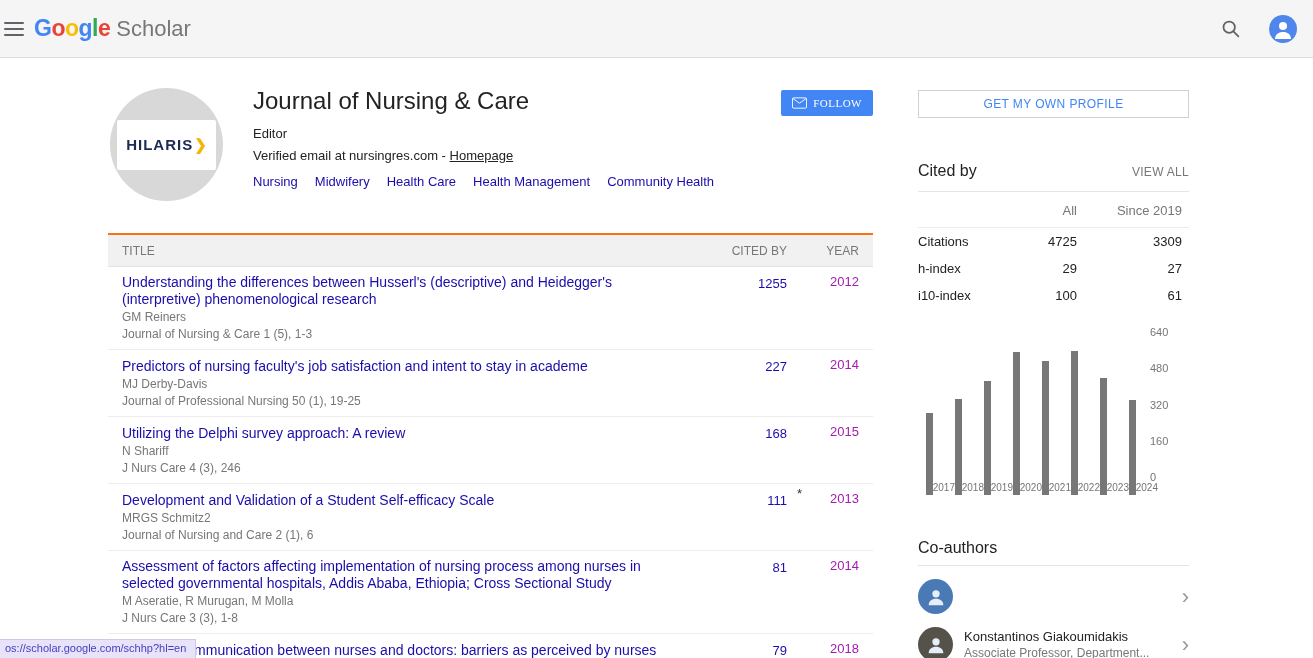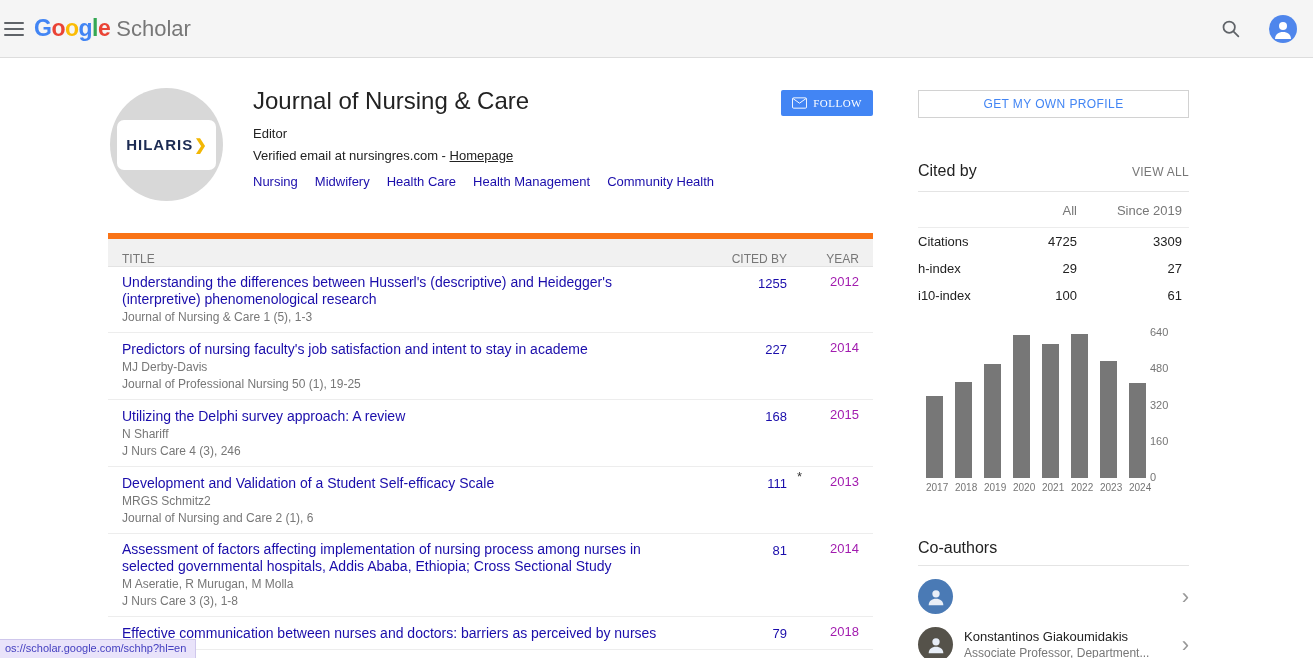--- a/index.html
+++ b/index.html
@@ -15,34 +15,34 @@
   .g-letter{font-size:23px;font-weight:700;letter-spacing:-.5px}
   .scholar{font-size:22px;color:#777;margin-left:6px;font-weight:400}
   .top-right{margin-left:auto;display:flex;align-items:center;gap:28px;margin-right:16px}
   .search-btn{cursor:pointer;display:flex}
   .avatar-btn{width:28px;height:28px;border-radius:50%;background:#4f86ec;display:flex;align-items:center;justify-content:center;cursor:pointer;overflow:hidden}
 
   
   .left-col{position:absolute;left:108px;top:80px;width:765px}
   .profile-section{position:relative;height:153px}
   .profile-photo{position:absolute;left:2px;top:8px;width:113px;height:113px;border-radius:50%;background:#d8d8d8;display:flex;align-items:center;justify-content:center;overflow:hidden}
-  .brand-box{background:#fff;border-radius:7px;padding:16px 9px;display:flex;align-items:center}
+  .brand-box{background:#fff;border-radius:2px;padding:16px 9px;display:flex;align-items:center}
   .brand-text{font-weight:700;color:#1c2b53;font-size:15px;letter-spacing:1px}
   .brand-chevron{color:#f2b705;font-weight:700;font-size:15px;margin-left:1px}
   .profile-info{padding-left:145px;padding-top:7px}
   .profile-name{font-size:24px;font-weight:400;color:#222;margin-bottom:11px}
   .profile-role{font-size:13px;margin-bottom:7px}
   .profile-verified{font-size:13px}
   .homepage-link{color:#222;text-decoration:underline}
   .interests{margin-top:9px}
   .interest{color:#1a0dab;font-size:13px;margin-right:17px}
   .follow-btn{position:absolute;top:10px;right:0;height:26px;background:#4285f4;color:#fff;border:none;border-radius:2px;font-size:11px;letter-spacing:.5px;display:flex;align-items:center;gap:6px;padding:0 11px;cursor:pointer;font-family:Liberation Serif, serif}
 
   
-  .articles-header{display:flex;align-items:flex-end;height:34px;background:#f1f1f1;border-top:6px solid #f97316;border-bottom:1px solid #e3e3e3;padding:0 14px;color:#777;font-size:12px}
+  .articles-header{display:flex;align-items:center;height:34px;background:#f1f1f1;border-top:2px solid #f97316;border-bottom:1px solid #e3e3e3;padding:0 14px;color:#777;font-size:12px}
   .col-title{flex:1}
   .col-cited{width:95px;text-align:right}
   .col-year{width:72px;text-align:right}
   .article-row{display:flex;padding:7px 14px;border-bottom:1px solid #ededed}
   .art-main{flex:1;padding-right:22px}
   .art-title{color:#1a0dab;font-size:14px;line-height:17px;display:inline-block}
   .art-authors,.art-venue{color:#777;font-size:12px;line-height:15px;margin-top:2px}
   .art-cited{width:95px;text-align:right;position:relative}
   .cited-link{color:#1a0dab;font-size:13px}
   .star{position:absolute;right:-15px;top:-5px;color:#333;font-size:13px;cursor:pointer}
@@ -56,21 +56,21 @@
   .view-all{font-size:12px;color:#777;letter-spacing:.3px}
   .stats-cols{display:flex;padding:11px 0 9px;border-bottom:1px solid #ececec;font-size:13px;color:#777}
   .stats-cols .sp{flex:1}
   .sc-all,.stat-all{width:70px;text-align:right}
   .sc-since,.stat-since{width:112px;text-align:right;padding-right:7px}
   .stat-row{display:flex;font-size:13px;color:#222;padding:6px 0}
   .stat-label{flex:1;cursor:pointer}
 
   .chart{position:relative;margin-top:16px;height:170px}
   .bars{position:absolute;left:8px;bottom:0;display:flex;align-items:flex-end}
-  .bar-col{width:29px;display:flex;flex-direction:column;align-items:flex-start;justify-content:flex-end}
+  .bar-col{width:29px;display:flex;flex-direction:row;align-items:flex-end;justify-content:flex-end}
   .bar{width:17px;cursor:pointer}
   .bar-year{font-size:10px;color:#757575;margin-top:4px;height:13px}
   .ytick{position:absolute;right:5px;font-size:11px;color:#757575;width:34px;height:13px;line-height:13px}
 
   .coauthors-head{margin-top:44px;padding-bottom:8px;border-bottom:1px solid #e4e4e4}
   .coauthor{display:flex;align-items:center;margin-top:13px;cursor:pointer}
   .co-avatar{width:35px;height:35px;border-radius:50%;display:flex;align-items:center;justify-content:center;flex:0 0 35px;overflow:hidden}
   .co-text{margin-left:11px;min-width:0;flex:1}
   .co-name{display:block;font-size:13px;color:#222;white-space:nowrap;overflow:hidden;text-overflow:ellipsis}
   .co-aff{font-size:12px;color:#777;margin-top:2px;white-space:nowrap;overflow:hidden}
@@ -140,21 +140,21 @@
   </div>
 
   <div class="articles">
     <div class="articles-header">
       <div class="col-title">TITLE</div>
       <div class="col-cited">CITED BY</div>
       <div class="col-year">YEAR</div>
     </div>
     <div>
         <div class="article-row">
-          <div class="art-main"><a class="art-title">Understanding the differences between Husserl's (descriptive) and Heidegger's (interpretive) phenomenological research</a><div class="art-venue">Journal of Nursing &amp; Care 1 (5), 1-3</div></div>
+          <div class="art-main"><a class="art-title">Understanding the differences between Husserl's (descriptive) and Heidegger's (interpretive) phenomenological research</a><div class="art-authors">GM Reiners</div><div class="art-venue">Journal of Nursing &amp; Care 1 (5), 1-3</div></div>
           <div class="art-cited"><a class="cited-link">1255</a></div>
           <div class="art-year">2012</div>
         </div>
         <div class="article-row">
           <div class="art-main"><a class="art-title">Predictors of nursing faculty's job satisfaction and intent to stay in academe</a><div class="art-authors">MJ Derby-Davis</div><div class="art-venue">Journal of Professional Nursing 50 (1), 19-25</div></div>
           <div class="art-cited"><a class="cited-link">227</a></div>
           <div class="art-year">2014</div>
         </div>
         <div class="article-row">
           <div class="art-main"><a class="art-title">Utilizing the Delphi survey approach: A review</a><div class="art-authors">N Shariff</div><div class="art-venue">J Nurs Care 4 (3), 246</div></div>

